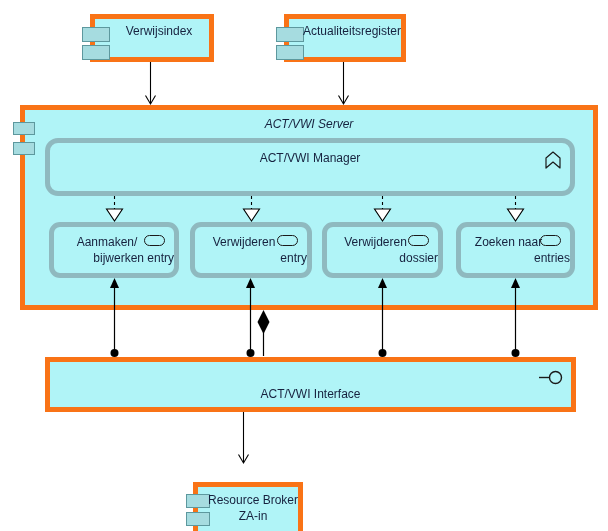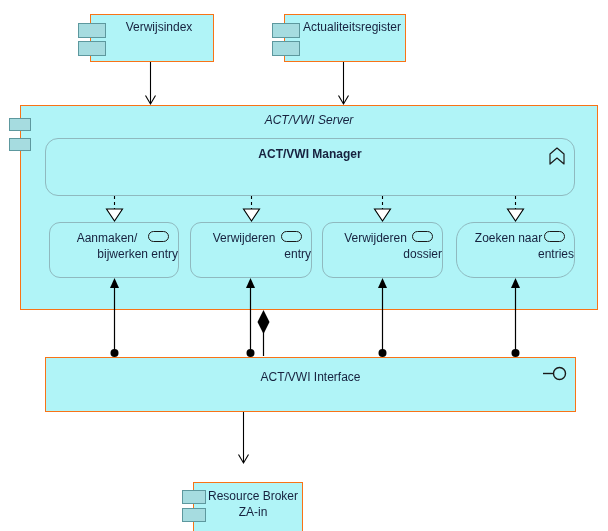--- a/index.html
+++ b/index.html
@@ -1,21 +1,21 @@
 <!DOCTYPE html>
 <html><head>
 <meta charset="utf-8">
 <style>
   html,body { margin:0; padding:0; background:#ffffff; }
   .canvas {
     position:relative; width:608px; height:531px; background:#ffffff;
     font-family:"Liberation Sans", sans-serif; font-size:12px; color:#16213e;
     overflow:hidden;
   }
-  .el { position:absolute; box-sizing:border-box; background:#b0f4f7; border:1px solid #f97316; }
+  .el { position:absolute; box-sizing:border-box; background:#b0f4f7; border:5px solid #f97316; }
   .inner { border-color:#8fb9bf; border-radius:13px; }
   .lbl { position:absolute; left:0; right:0; text-align:center; white-space:nowrap; }
   
   .crect { position:absolute; box-sizing:border-box; background:#a6dce0; border:1px solid #5d989e; }
   .comp-sm .crect { left:-13px; width:28px; height:15px; }
   .srv .crect  { left:-12px; width:22px; height:13px; }
   .rb .crect   { left:-12px; width:24px; height:14px; }
   
   .pill { position:absolute; top:8px; right:9px; width:21px; height:11px;
           border:1.4px solid #1a1a1a; border-radius:6px; box-sizing:border-box; }
@@ -41,21 +41,21 @@
     <div class="lbl" style="top:5px;padding-left:14px;">Actualiteitsregister</div>
   </div>
 
   <div class="el srv" style="left:20px;top:105px;width:578px;height:205px;">
     <span class="crect" style="top:12px"></span>
     <span class="crect" style="top:32px"></span>
     <div class="lbl" style="top:7px;font-style:italic;">ACT/VWI Server</div>
   </div>
 
   <div class="el inner" style="left:45px;top:138px;width:530px;height:58px;">
-    <div class="lbl" style="top:8px;font-weight:bold;">ACT/VWI Manager</div>
+    <div class="lbl" style="top:8px;">ACT/VWI Manager</div>
     <svg class="icon-svg" style="right:9px;top:8px;" width="16" height="18" viewBox="0 0 16 18">
       <polygon points="1,7 8,1 15,7 15,17 8,11 1,17" fill="none" stroke="#1a1a1a" stroke-width="1.2" stroke-linejoin="round"></polygon>
     </svg>
   </div>
 
   <div class="el inner" style="left:49px;top:222px;width:130px;height:56px;border-radius:11px;">
     <span class="pill"></span>
     <div class="svc-l1">Aanmaken/</div>
     <div class="svc-l2">bijwerken entry</div>
   </div>
@@ -65,28 +65,28 @@
     <div class="svc-l1">Verwijderen</div>
     <div class="svc-l2">entry</div>
   </div>
 
   <div class="el inner" style="left:322px;top:222px;width:121px;height:56px;border-radius:11px;">
     <span class="pill"></span>
     <div class="svc-l1">Verwijderen</div>
     <div class="svc-l2">dossier</div>
   </div>
 
-  <div class="el inner" style="left:456px;top:222px;width:119px;height:56px;border-radius:18px;">
+  <div class="el inner" style="left:456px;top:222px;width:119px;height:56px;border-radius:11px;">
     <span class="pill"></span>
     <div class="svc-l1">Zoeken naar</div>
     <div class="svc-l2">entries</div>
   </div>
 
   <div class="el" style="left:45px;top:357px;width:531px;height:55px;">
-    <div class="lbl" style="top:12px;">ACT/VWI Interface</div>
+    <div class="lbl" style="top:25px;">ACT/VWI Interface</div>
     <svg class="icon-svg" style="right:8px;top:7px;" width="25" height="17" viewBox="0 0 25 17">
       <line x1="1" y1="8.5" x2="11" y2="8.5" stroke="#1a1a1a" stroke-width="1.4"></line>
       <circle cx="17.5" cy="8.5" r="6" fill="none" stroke="#1a1a1a" stroke-width="1.4"></circle>
     </svg>
   </div>
 
   <div class="el rb" style="left:193px;top:466px;width:110px;height:55px;margin-top:16px;">
     <span class="crect" style="top:7px"></span>
     <span class="crect" style="top:25px"></span>
     <div class="lbl" style="top:5px;padding-left:10px;line-height:16px;">Resource Broker</div>

